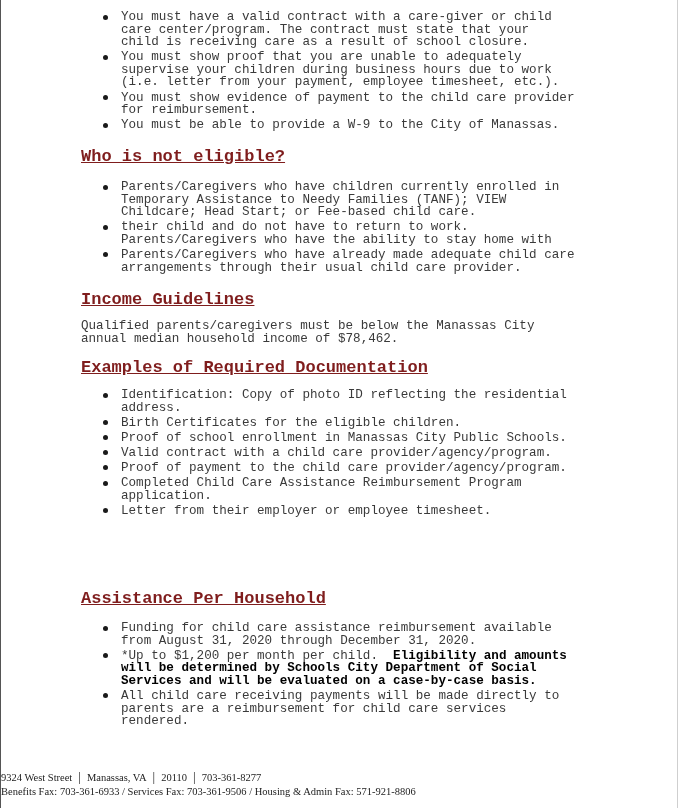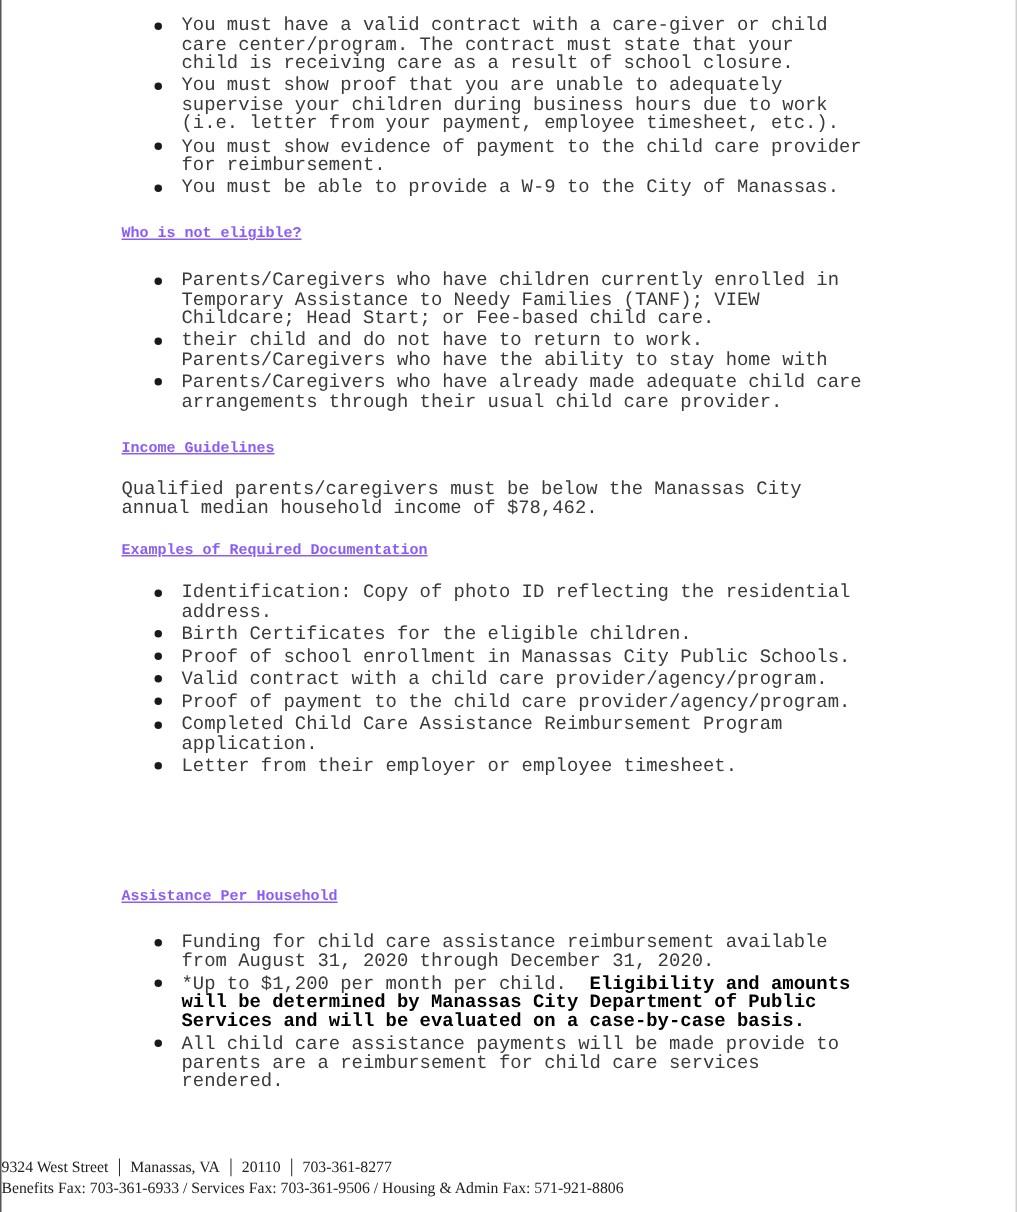--- a/index.html
+++ b/index.html
@@ -36,24 +36,24 @@
     }
     ul.blist li .bullet {
       position: absolute; left: 2px; top: 3.5px;
       width: 5px; height: 5px; border-radius: 50%;
       background: #1a1a1a;
     }
     .heading {
       position: absolute;
       left: 80px;
       font-family: "Liberation Mono", "DejaVu Sans Mono", monospace;
-      font-size: 10px;
+      font-size: 17px;
       font-weight: bold;
       text-decoration: underline;
-      color: #8b5cf6;
+      color: #7f1d1d;
       line-height: 14px;
     }
     .para {
       position: absolute;
       left: 80px;
       width: 520px;
     }
     .bold { font-weight: bold; color: #000000; }
     .footer {
       position: absolute;
@@ -158,26 +158,26 @@
   <div class="heading" style="top:592px;">Assistance Per Household</div>
   <ul class="blist mono" style="top:622px;">
     <li>
       <span class="bullet"></span>
       <div>Funding for child care assistance reimbursement available</div>
       <div>from August 31, 2020 through December 31, 2020.</div>
     </li>
     <li>
       <span class="bullet"></span>
       <div style="white-space:pre;"><span>*Up to $1,200 per month per child.  </span><span class="bold">Eligibility and amounts</span></div>
-      <div class="bold">will be determined by Manassas City Department of Public</div>
+      <div class="bold">will be determined by Schools City Department of Social</div>
       <div class="bold">Services and will be evaluated on a case-by-case basis.</div>
     </li>
     <li>
       <span class="bullet"></span>
-      <div>All child care assistance payments will be made provide to</div>
+      <div>All child care receiving payments will be made directly to</div>
       <div>parents are a reimbursement for child care services</div>
       <div>rendered.</div>
     </li>
   </ul>
 
   <div class="footer" style="top:770px;">
     <div>
       <span>9324 West Street</span><span class="sep">|</span><span>Manassas, VA</span><span class="sep">|</span><span>20110</span><span class="sep">|</span><span>703-361-8277</span>
     </div>
     <div>Benefits Fax: 703-361-6933 / Services Fax: 703-361-9506 / Housing &amp; Admin Fax: 571-921-8806</div>

